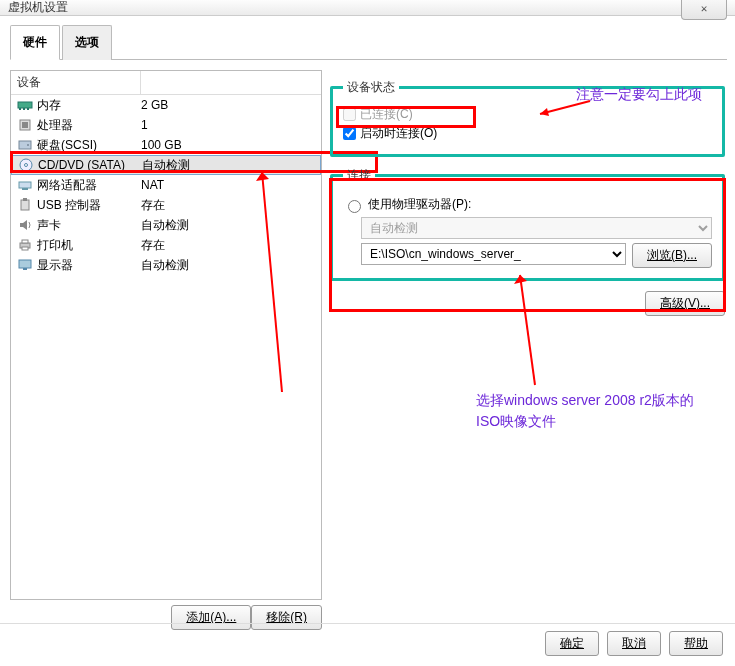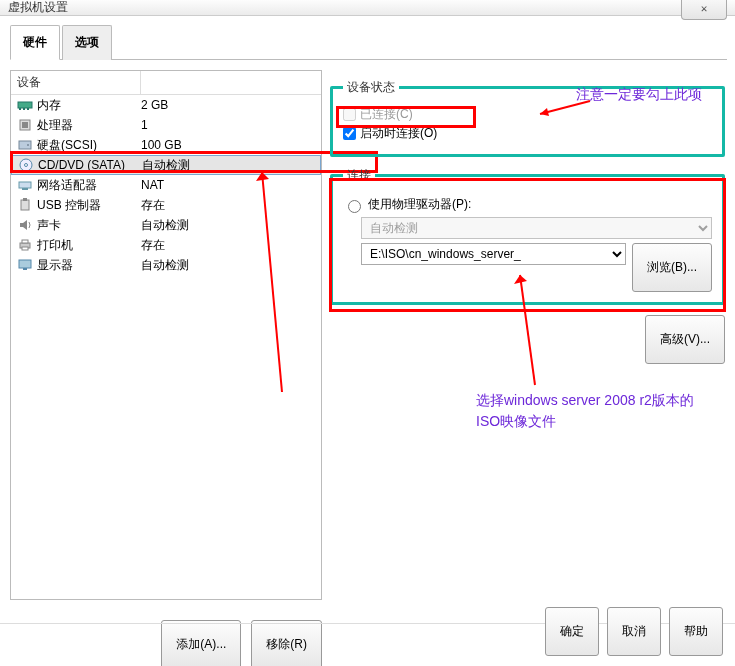--- a/index.html
+++ b/index.html
@@ -92,31 +92,31 @@
     border: 1px solid #7aa6cf;
   }
   .annot-box1 {
     position: absolute;
     border: 3px solid red;
     pointer-events: none;
   }
   .left-buttons {
     display:flex;
     justify-content:flex-end;
-    gap:10px;
-    margin-top:20px;
+    margin-top:5px;
   }
   button, .btn {
     font-family: inherit;
     font-size: 12px;
-    padding: 15px 14px;
+    padding: 3px 14px;
     background: linear-gradient(#fdfdfd,#e7e7e7);
     border: 1px solid #999;
     border-radius: 3px;
     cursor: pointer;
+    text-decoration: underline;
   }
   
   .right { flex:1; position:relative;}
   fieldset {
     border: 3px solid #14b8a6;
     border-radius: 2px;
     margin: 9px 0 10px 0;
     padding: 8px 10px 10px 10px;
   }
   legend { padding: 0 4px; color:#333;}

